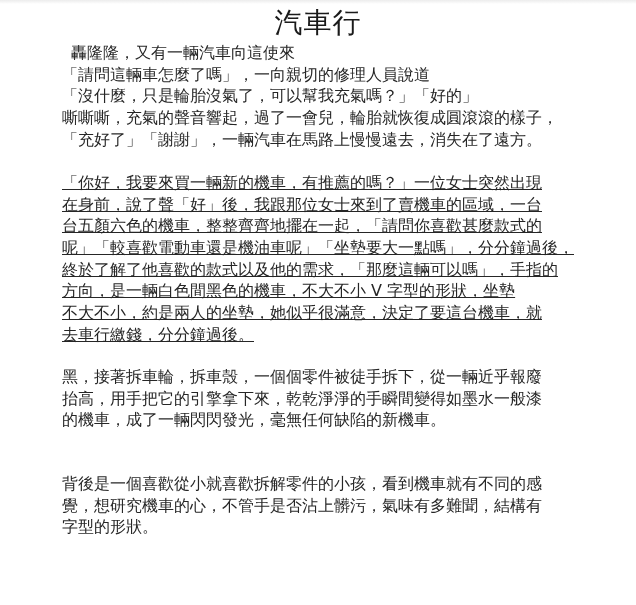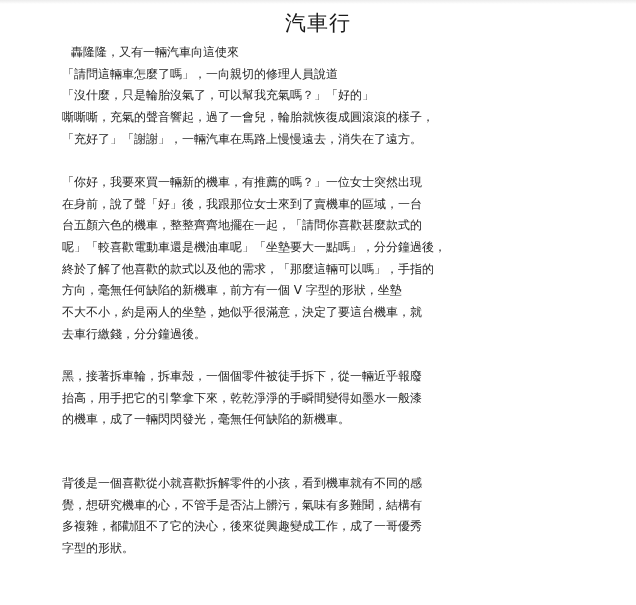--- a/index.html
+++ b/index.html
@@ -20,41 +20,41 @@
       left: 0; top: 0;
       width: 636px; height: 4px;
       background: linear-gradient(#ececec, #ffffff);
     }
     .doc-title {
       position: absolute;
       left: 0;
       top: 8px;
       width: 636px;
       text-align: center;
-      font-size: 21px;
+      font-size: 28px;
       line-height: 30px;
       color: #1a1a1a;
       letter-spacing: 1px;
     }
     .paragraph {
       position: absolute;
       left: 62px;
       width: 506px;
-      font-size: 12px;
+      font-size: 16px;
       line-height: 21.7px;
       color: #262626;
     }
     .line {
       display: block;
       white-space: nowrap;
       height: 21.7px;
     }
     .indent { padding-left: 9px; }
     #p1 { top: 42px; }
-    #p2 { top: 172px; }
+    #p2 { top: 172px; text-decoration: underline; }
     #p3 { top: 366px; }
     #p4 { top: 473px; }
   </style>
 </head>
 <body>
 
 <div class="top-shadow"></div>
 
 <div class="doc-title">汽車行</div>
 
@@ -65,29 +65,28 @@
   <span class="line">嘶嘶嘶，充氣的聲音響起，過了一會兒，輪胎就恢復成圓滾滾的樣子，</span>
   <span class="line">「充好了」「謝謝」，一輛汽車在馬路上慢慢遠去，消失在了遠方。</span>
 </div>
 
 <div class="paragraph" id="p2">
   <span class="line">「你好，我要來買一輛新的機車，有推薦的嗎？」一位女士突然出現</span>
   <span class="line">在身前，說了聲「好」後，我跟那位女士來到了賣機車的區域，一台</span>
   <span class="line">台五顏六色的機車，整整齊齊地擺在一起，「請問你喜歡甚麼款式的</span>
   <span class="line">呢」「較喜歡電動車還是機油車呢」「坐墊要大一點嗎」，分分鐘過後，</span>
   <span class="line">終於了解了他喜歡的款式以及他的需求，「那麼這輛可以嗎」，手指的</span>
-  <span class="line">方向，毫無任何缺陷的新機車，前方有一個 V 字型的形狀，坐墊</span>
+  <span class="line">方向，是一輛白色間黑色的機車，不大不小 V 字型的形狀，坐墊</span>
   <span class="line">不大不小，約是兩人的坐墊，她似乎很滿意，決定了要這台機車，就</span>
   <span class="line">去車行繳錢，分分鐘過後。</span>
 </div>
 
 <div class="paragraph" id="p3">
   <span class="line">黑，接著拆車輪，拆車殼，一個個零件被徒手拆下，從一輛近乎報廢</span>
   <span class="line">抬高，用手把它的引擎拿下來，乾乾淨淨的手瞬間變得如墨水一般漆</span>
   <span class="line">的機車，成了一輛閃閃發光，毫無任何缺陷的新機車。</span>
 </div>
 
 <div class="paragraph" id="p4">
   <span class="line">背後是一個喜歡從小就喜歡拆解零件的小孩，看到機車就有不同的感</span>
   <span class="line">覺，想研究機車的心，不管手是否沾上髒污，氣味有多難聞，結構有</span>
-  <span class="line">多複雜，都勸阻不了它的決心，後來從興趣變成工作，成了一哥優秀</span>
   <span class="line">字型的形狀。</span>
 </div>
 
 </body></html>

